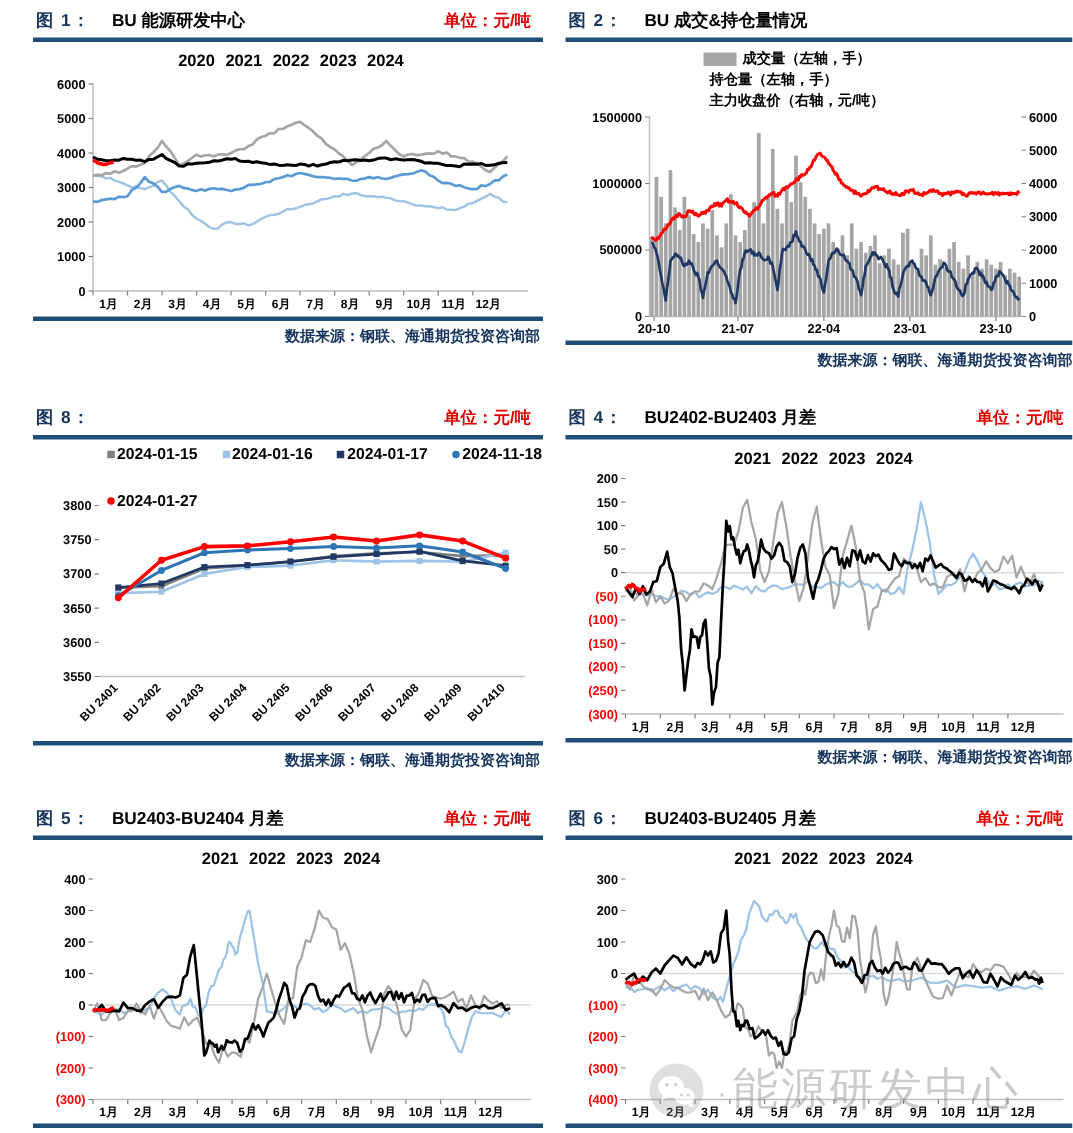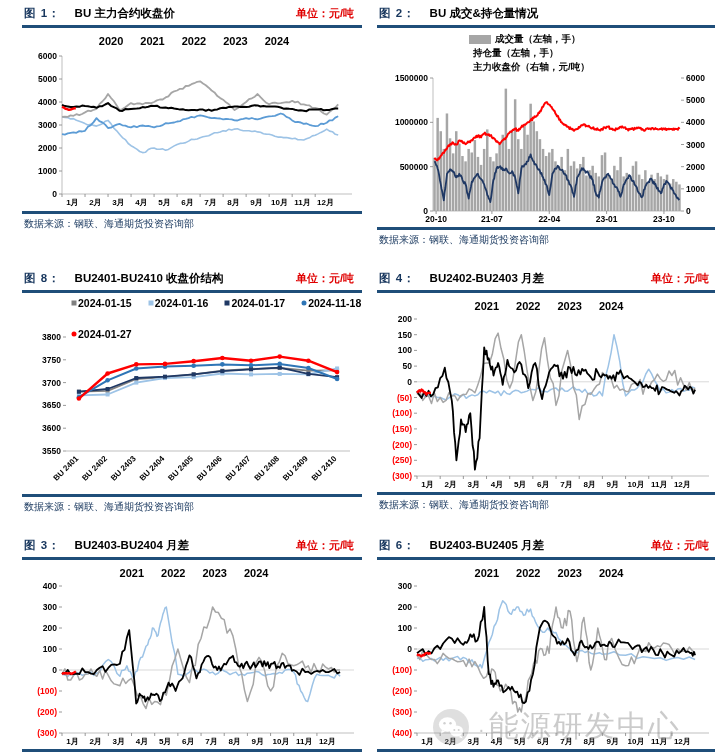--- a/index.html
+++ b/index.html
@@ -7,49 +7,49 @@
   #page{position:relative;width:715px;height:755px;background:#fff;overflow:hidden;
         padding:6px 10px;box-sizing:border-box;}
   #grid{display:grid;grid-template-columns:340px 340px;column-gap:15px;row-gap:24px;}
   .panel{width:340px;margin-left:12px;}
   .panel-head{display:flex;align-items:baseline;height:17px;padding:0 2px;}
   .fig-label{font-size:11.5px;font-weight:700;color:#17365D;letter-spacing:1px;}
   .fig-title{font-size:11.5px;font-weight:700;color:#000;margin-left:14px;}
   .fig-unit{font-size:11px;font-weight:700;color:#E00000;margin-left:auto;margin-right:6px;}
   .rule{height:3px;background:#1F4E79;margin-top:2px;}
   .chart-wrap{position:relative;}
-  .legend{display:flex;justify-content:center;align-items:center;gap:13px;
+  .legend{display:flex;justify-content:center;align-items:center;gap:3px;
           font-size:11px;font-weight:700;color:#000;padding-top:4px;}
   .legend.stack{flex-direction:column;align-items:flex-start;gap:1px;padding-left:92px;
           font-size:9.5px;}
   .legend.tworow{flex-wrap:wrap;justify-content:flex-start;padding-left:52px;column-gap:26px;
           row-gap:2px;font-size:10.5px;gap:19px;}
   .leg-item{display:flex;align-items:center;gap:4px;white-space:nowrap;}
   .leg-swatch{position:relative;display:inline-block;}
   .leg-line{height:2.5px;width:26px;}
   .leg-mark{position:absolute;top:50%;left:50%;transform:translate(-50%,-50%);}
   .src-rule{height:3px;background:#1F4E79;margin-top:1px;}
-  .src{font-size:10px;font-weight:400;color:#17365D;padding:3px 2px 0 2px;}
+  .src{font-size:10px;font-weight:700;color:#17365D;padding:3px 2px 0 2px;text-align:right;}
   svg{display:block;}
   .watermark{position:absolute;left:432px;top:706px;display:flex;align-items:center;
      color:rgba(140,140,140,.45);font-size:30px;font-weight:400;white-space:nowrap;
      letter-spacing:2px;pointer-events:none;z-index:5;}
   .wm-sep{font-size:20px;margin:0 2px;align-self:flex-end;padding-bottom:6px;}
   .wm-logo{margin-right:6px;opacity:.55;}
 </style>
 </head>
 <body>
 
 <div id="page">
   <div id="grid">
 
     <div class="panel">
       <div class="panel-head">
         <span class="fig-label">图 1：</span>
-        <span class="fig-title">BU 主力合约收盘价</span>
+        <span class="fig-title">BU 能源研发中心</span>
         <span class="fig-unit">单位：元/吨</span>
       </div>
       <div class="rule"></div>
       <div class="chart-wrap">
           <div class="legend" style="height: 18px;">
             <div class="leg-item">
               <span class="leg-swatch"><span class="leg-line" style="background: rgb(157, 195, 230);"></span></span>
               <span>2020</span>
             </div>
             <div class="leg-item">
@@ -264,21 +264,20 @@
               <polyline points="57.5,83.8 58.3,85.0 59.1,85.3 59.9,86.4 60.6,86.0 61.4,84.4 62.2,84.8 63.0,83.2 63.8,81.6 64.5,81.3 65.3,79.5 66.1,78.5 66.8,78.9 67.6,77.5 68.4,75.6 69.2,75.7 70.0,74.5 70.7,72.5 71.5,71.4 72.3,72.0 73.0,70.5 73.8,69.7 74.6,70.4 75.4,68.3 76.2,68.7 76.9,69.8 77.7,70.7 78.5,70.0 79.3,70.5 80.0,70.5 80.8,69.6 81.6,66.8 82.3,66.5 83.1,66.6 83.9,67.4 84.7,66.7 85.5,68.3 86.2,69.2 87.0,68.2 87.8,69.4 88.6,70.1 89.3,69.6 90.1,68.9 90.9,67.6 91.7,68.3 92.4,67.4 93.2,68.2 94.0,66.4 94.8,66.1 95.5,66.4 96.3,64.5 97.1,63.5 97.8,63.8 98.6,63.6 99.4,61.7 100.2,63.0 100.9,61.6 101.7,61.2 102.5,63.4 103.3,61.9 104.1,63.4 104.8,61.4 105.6,60.8 106.4,60.1 107.2,59.4 107.9,58.5 108.7,60.8 109.5,60.2 110.3,60.7 111.0,60.9 111.8,60.2 112.6,61.9 113.3,61.6 114.1,61.1 114.9,63.3 115.7,64.3 116.4,63.8 117.2,64.6 118.0,65.3 118.8,66.9 119.5,67.8 120.3,67.3 121.1,68.6 121.9,68.7 122.6,70.1 123.4,69.2 124.2,68.0 125.0,66.9 125.8,66.1 126.5,65.7 127.3,64.5 128.1,65.3 128.9,63.8 129.6,63.1 130.4,61.3 131.2,59.6 131.9,59.4 132.7,58.4 133.5,57.5 134.3,58.0 135.1,56.8 135.8,55.8 136.6,56.1 137.4,54.9 138.1,55.0 138.9,54.2 139.7,56.9 140.5,56.0 141.3,56.8 142.0,54.9 142.8,55.5 143.6,53.9 144.4,52.8 145.1,51.6 145.9,52.6 146.7,51.0 147.4,50.5 148.2,51.0 149.0,50.0 149.8,49.2 150.6,48.3 151.3,48.3 152.1,48.1 152.9,47.0 153.6,46.1 154.4,44.9 155.2,46.1 156.0,43.6 156.8,43.9 157.5,42.3 158.3,42.9 159.1,42.6 159.9,41.7 160.6,41.3 161.4,38.8 162.2,39.0 162.9,37.3 163.7,37.3 164.5,35.2 165.3,32.9 166.1,32.8 166.8,31.1 167.6,29.7 168.4,28.7 169.1,28.4 169.9,28.1 170.7,29.7 171.5,30.4 172.3,30.6 173.0,31.1 173.8,32.6 174.6,32.9 175.4,35.0 176.1,35.4 176.9,36.7 177.7,37.2 178.4,39.5 179.2,40.6 180.0,42.2 180.8,41.7 181.6,43.9 182.3,45.8 183.1,45.6 183.9,48.0 184.7,48.3 185.4,49.3 186.2,49.8 187.0,50.8 187.8,50.5 188.5,51.5 189.3,51.3 190.1,52.8 190.8,52.8 191.6,53.0 192.4,55.0 193.2,53.4 194.0,55.0 194.7,55.2 195.5,54.8 196.3,56.2 197.0,56.8 197.8,55.9 198.6,55.3 199.4,55.3 200.2,55.0 200.9,55.0 201.7,53.0 202.5,53.6 203.3,52.8 204.0,51.4 204.8,51.1 205.6,51.3 206.3,50.5 207.1,50.3 207.9,50.4 208.7,52.4 209.5,51.7 210.2,52.1 211.0,52.4 211.8,51.7 212.5,52.8 213.3,53.5 214.1,54.3 214.9,54.6 215.7,53.7 216.4,53.3 217.2,55.3 218.0,55.6 218.8,55.0 219.5,55.7 220.3,54.3 221.1,55.7 221.8,55.9 222.6,56.3 223.4,56.5 224.2,55.0 225.0,55.0 225.7,55.8 226.5,53.5 227.3,53.2 228.0,53.7 228.8,54.3 229.6,52.7 230.4,52.7 231.2,52.8 231.9,52.3 232.7,54.9 233.5,54.7 234.3,55.0 235.0,54.5 235.8,55.8 236.6,55.5 237.3,55.9 238.1,56.4 238.9,54.3 239.7,55.2 240.5,55.0 241.2,54.3 242.0,54.4 242.8,52.9 243.5,52.8 244.3,53.6 245.1,52.4 245.9,53.4 246.7,53.7 247.4,53.4 248.2,53.3 249.0,55.0 249.8,55.0 250.5,55.2 251.3,56.4 252.1,54.8 252.8,55.4 253.6,54.8 254.4,55.1 255.2,54.1 256.0,55.0 256.7,56.0 257.5,53.9 258.3,54.8 259.0,54.5 259.8,53.6 260.6,54.2 261.4,53.4 262.1,53.7 262.9,54.2 263.7,53.8 264.5,55.7 265.3,55.0 266.0,55.7 266.8,56.5 267.6,56.8 268.4,55.9 269.1,54.7 269.9,54.5 270.7,54.2 271.5,55.0 272.2,54.7 273.0,54.5 273.8,55.4 274.5,54.5 275.3,53.9 276.1,54.3 276.9,55.4 277.6,55.0 278.4,54.0 279.2,55.1 280.0,55.0 280.8,55.4 281.5,55.4 282.3,55.2 283.1,54.9 283.9,55.0 284.6,54.2 285.4,55.8 286.2,54.5 287.0,54.5 287.7,55.3 288.5,54.4 289.3,56.0 290.0,55.0 290.8,55.4 291.6,54.7 292.4,55.2 293.1,55.0 293.9,55.0 294.7,54.9 295.5,55.7 296.3,54.5 297.0,55.8 297.8,54.7 298.6,55.0 299.4,55.0 300.1,55.1 300.9,55.6 301.7,53.8 302.5,55.0" fill="none" stroke="#FF0000" stroke-width="2" stroke-linejoin="round"></polyline>
             </svg>
           </div>
         </div>
       <div class="src-rule"></div>
       <div class="src">数据来源：钢联、海通期货投资咨询部</div>
     </div>
     <div class="panel">
       <div class="panel-head">
         <span class="fig-label">图 8：</span>
-        <span class="fig-title">BU2401-BU2410 收盘价结构</span>
         <span class="fig-unit">单位：元/吨</span>
       </div>
       <div class="rule"></div>
       <div class="chart-wrap">
           <div class="legend tworow" style="height: 36px;">
             <div class="leg-item">
               <span class="leg-swatch"><span class="leg-line" style="background: rgb(128, 128, 128);"></span><span class="leg-mark" style="width: 5px; height: 5px; background: rgb(128, 128, 128);"></span></span>
               <span>2024-01-15</span>
             </div>
             <div class="leg-item">
@@ -465,21 +464,21 @@
               <polyline points="40.0,76.2 42.3,79.9 44.6,83.0 47.0,77.1 49.3,80.9 51.6,75.8 53.9,81.3 56.2,79.4 58.5,73.1 60.9,72.3 63.2,63.1 65.5,60.8 67.8,52.7 69.5,63.1 71.3,67.0 73.0,76.3 74.8,85.6 75.9,96.4 77.1,117.9 78.2,127.7 79.4,145.3 80.6,135.3 81.7,125.8 82.9,118.6 84.0,104.5 85.2,109.7 86.3,109.3 87.5,109.8 88.7,117.0 89.8,109.7 91.0,108.5 92.1,100.5 93.3,98.2 94.5,113.4 95.6,130.5 96.8,136.2 97.9,154.7 99.1,146.6 100.3,143.1 101.4,126.7 102.6,123.3 103.7,99.6 104.9,74.9 106.0,57.8 107.2,32.3 108.4,39.4 109.5,35.7 110.7,44.5 111.8,43.3 113.0,50.0 114.2,54.7 115.3,51.5 116.5,60.5 117.6,56.0 118.8,52.5 120.0,52.1 121.1,48.0 122.3,52.0 123.4,58.1 124.6,62.9 125.7,69.9 126.9,61.8 128.1,59.1 129.2,53.5 130.4,44.8 132.1,51.0 133.9,53.0 135.6,53.8 137.3,57.4 139.1,55.3 140.8,49.3 142.5,46.9 144.3,49.5 146.0,58.9 147.8,59.8 149.5,62.7 151.2,73.1 153.0,67.5 154.7,56.9 156.5,50.1 158.2,48.0 159.9,53.7 161.7,70.6 163.4,77.0 165.1,84.1 166.9,74.7 168.6,70.9 170.4,64.6 172.1,57.4 173.8,54.2 175.6,52.4 177.3,49.7 179.0,51.1 180.8,50.4 182.5,61.4 184.3,57.5 186.0,63.7 187.7,56.9 189.5,62.5 191.2,51.9 193.0,52.7 194.7,58.1 196.4,51.9 198.2,59.4 199.9,60.5 201.6,55.1 203.4,59.4 205.1,53.9 206.9,55.8 208.6,54.7 210.3,58.3 212.1,60.1 213.8,62.1 215.5,64.9 217.3,64.3 219.0,54.0 220.8,57.4 222.5,60.8 224.2,62.4 226.0,59.1 227.7,60.5 229.5,60.0 231.2,63.7 232.9,61.1 234.7,63.7 236.4,60.2 238.1,65.8 239.9,57.4 241.6,58.9 243.4,55.3 245.1,59.3 246.8,63.4 248.6,62.1 250.3,60.9 252.0,63.0 253.8,63.8 255.5,65.2 257.3,66.6 259.0,68.3 260.7,70.4 262.5,66.8 264.2,68.1 266.0,72.1 267.7,71.7 269.4,69.9 271.2,72.9 272.9,71.2 274.6,73.0 276.4,73.1 278.1,75.9 279.9,70.3 281.6,79.3 283.3,76.2 285.1,72.0 286.8,72.5 288.5,73.6 290.3,74.6 292.0,75.0 293.8,76.4 295.5,76.9 297.2,77.8 299.0,76.1 300.7,77.9 302.5,80.5 304.2,76.2 305.9,75.0 307.7,70.8 309.4,72.2 311.1,74.6 312.9,71.7 314.6,73.1 316.4,78.7 318.1,74.6" fill="none" stroke="#000000" stroke-width="1.8" stroke-linejoin="round"></polyline>
               <polyline points="40.0,77.8 41.2,76.4 42.3,75.2 43.5,76.4 44.6,74.6 45.8,75.5 47.0,77.4 48.1,77.3 49.3,79.4 50.4,77.9 51.6,78.1 52.7,77.9 53.9,77.8" fill="none" stroke="#FF0000" stroke-width="2.4" stroke-linejoin="round"></polyline>
             </svg>
           </div>
         </div>
       <div class="src-rule"></div>
       <div class="src">数据来源：钢联、海通期货投资咨询部</div>
     </div>
     <div class="panel">
       <div class="panel-head">
-        <span class="fig-label">图 3：</span>
+        <span class="fig-label">图 5：</span>
         <span class="fig-title">BU2403-BU2404 月差</span>
         <span class="fig-unit">单位：元/吨</span>
       </div>
       <div class="rule"></div>
       <div class="chart-wrap">
           <div class="legend" style="height: 18px;">
             <div class="leg-item">
               <span class="leg-swatch"><span class="leg-line" style="background: rgb(157, 195, 230);"></span></span>
               <span>2021</span>
             </div>

